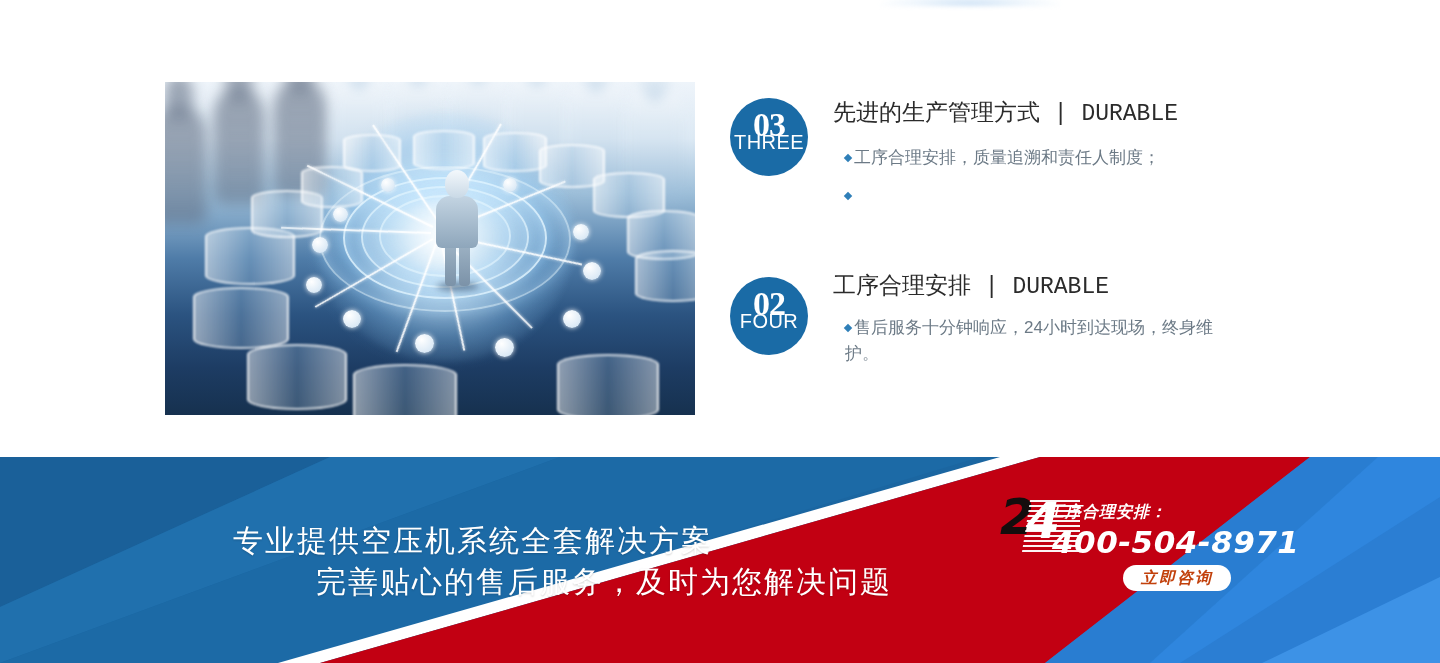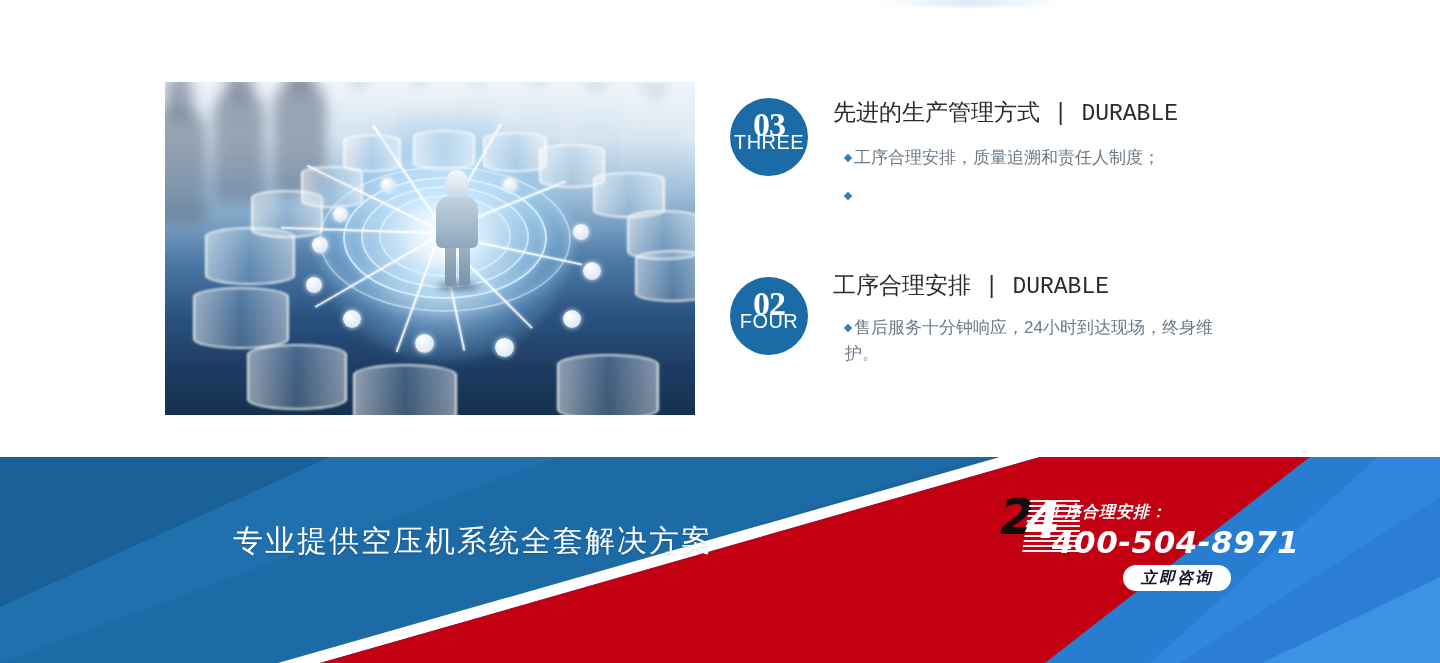--- a/index.html
+++ b/index.html
@@ -127,21 +127,21 @@
   .hot-label{
     position:absolute;left:1048px;top:502px;color:#fff;font-size:16px;font-weight:700;
     font-style:italic;letter-spacing:1px;font-family:"Liberation Sans","DejaVu Sans",sans-serif;
   }
   .hot-num{
     position:absolute;left:1052px;top:524px;color:#ffffff;font-size:31px;font-weight:700;
     font-style:italic;letter-spacing:.5px;font-family:"DejaVu Sans",sans-serif;
   }
   .cta{
     position:absolute;left:1123px;top:565px;width:108px;height:26px;border-radius:14px;
-    background:#ffffff;color:#0f172a;font-size:16px;font-weight:700;font-style:italic;
+    background:#ffffff;color:#c2410c;font-size:16px;font-weight:700;font-style:italic;
     letter-spacing:2px;text-align:center;line-height:26px;
     font-family:"Liberation Sans","DejaVu Sans",sans-serif;cursor:pointer;
   }
 </style>
 </head>
 <body>
 
 <div id="page">
 
   <div class="top-smear"></div>
@@ -265,20 +265,21 @@
 
       <polygon points="1040,0 1440,0 1440,206 320,206" fill="#c20012"></polygon>
 
       <polygon points="1310,0 1440,0 1440,206 1045,206" fill="#2f86de"></polygon>
       <polygon points="1440,40 1440,206 1180,206" fill="#2b7ed3"></polygon>
       <polygon points="1440,120 1440,206 1262,206" fill="#3d92e6"></polygon>
       <polygon points="1310,0 1378,0 1150,206 1045,206" fill="#2577c7" opacity="0.55"></polygon>
     </svg>
 
     <div class="bn-line" style="left:233px;top:52px;margin-top:12px;">专业提供空压机系统全套解决方案</div>
+    <div class="bn-line" style="left:316px;top:105px;">完善贴心的售后服务，及时为您解决问题</div>
   </div>
 
   <div class="hot-24">
     <div class="d2">2</div>
     <div class="d4wrap">
       <div class="d4">4</div>
       <div class="stripes"></div>
     </div>
   </div>
   <div class="hot-label">工序合理安排：</div>

